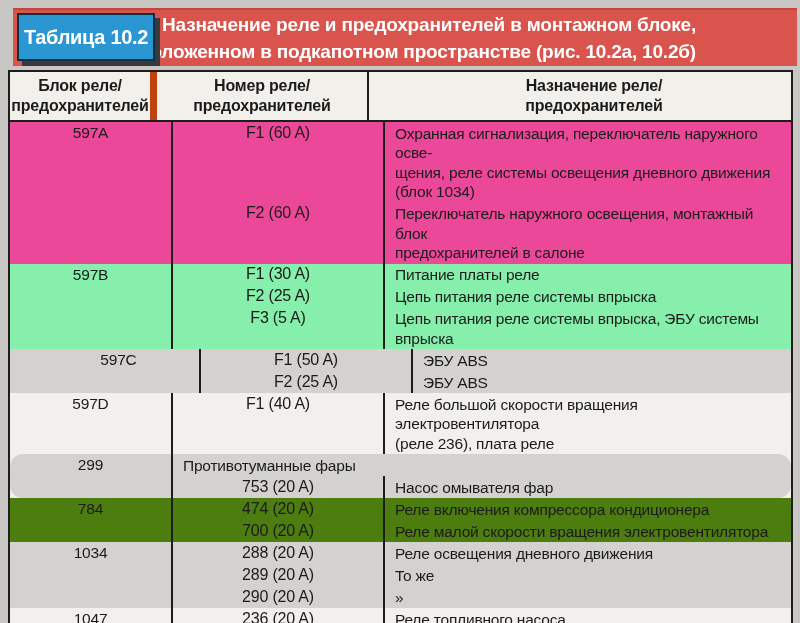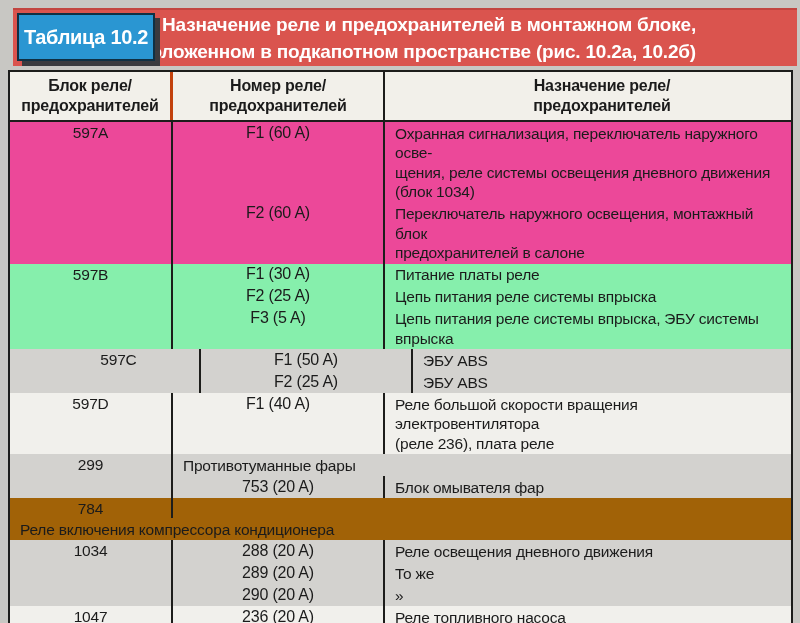--- a/index.html
+++ b/index.html
@@ -46,21 +46,21 @@
   .thead{
     display:flex;height:48px;
     background:#f2f0ea;
     border-bottom:2px solid #1d1d1b;
     font-weight:bold;font-size:16px;line-height:20px;text-align:center;
   }
   .th{
     display:flex;align-items:center;justify-content:center;
     white-space:pre-line;box-sizing:border-box;
   }
-  .th-1{width:163px;border-right:3px solid #c2410c;}
+  .th-1{width:147px;border-right:7px solid #c2410c;}
   .th-2{width:212px;border-right:2px solid #1d1d1b;}
   .th-3{flex:1;margin-left:28px;}
   .block{
     display:flex;
   }
   .block.gray{background:#d3d2cf;}
   .block.light{background:#f1f0ec;}
   .cell-block{
     width:163px;box-sizing:border-box;
     border-right:2px solid #1d1d1b;
@@ -150,37 +150,42 @@
       <div class="block light" style="background: rgb(241, 240, 236);">
         <div class="cell-block">597D</div>
         <div class="fuse-rows">
           <div class="fuse-row">
             <div class="cell-number">F1 (40 A)</div>
             <div class="cell-purpose">Реле большой скорости вращения электровентилятора
 (реле 236), плата реле</div>
           </div>
         </div>
       </div>
-      <div class="block gray" style="background: rgb(211, 210, 207);">
+      <div class="block gray" style="background: rgb(211, 210, 207); border-radius: 13px;">
         <div class="cell-block">299</div>
         <div class="fuse-rows">
           <div class="fuse-row">
             <div class="cell-purpose">Противотуманные фары</div>
           </div>
           <div class="fuse-row">
             <div class="cell-number">753 (20 A)</div>
-            <div class="cell-purpose">Блок омывателя фар</div>
-          </div>
-        </div>
-      </div>
-      <div class="block light" style="background: #a16207; flex-direction: column;">
+            <div class="cell-purpose">Насос омывателя фар</div>
+          </div>
+        </div>
+      </div>
+      <div class="block light" style="background: #4d7c0f;">
         <div class="cell-block">784</div>
         <div class="fuse-rows">
           <div class="fuse-row">
+            <div class="cell-number">474 (20 A)</div>
             <div class="cell-purpose">Реле включения компрессора кондиционера</div>
+          </div>
+          <div class="fuse-row">
+            <div class="cell-number">700 (20 A)</div>
+            <div class="cell-purpose">Реле малой скорости вращения электровентилятора</div>
           </div>
         </div>
       </div>
       <div class="block gray" style="background: rgb(211, 210, 207); justify-content: space-between;">
         <div class="cell-block">1034</div>
         <div class="fuse-rows">
           <div class="fuse-row">
             <div class="cell-number">288 (20 A)</div>
             <div class="cell-purpose">Реле освещения дневного движения</div>
           </div>

